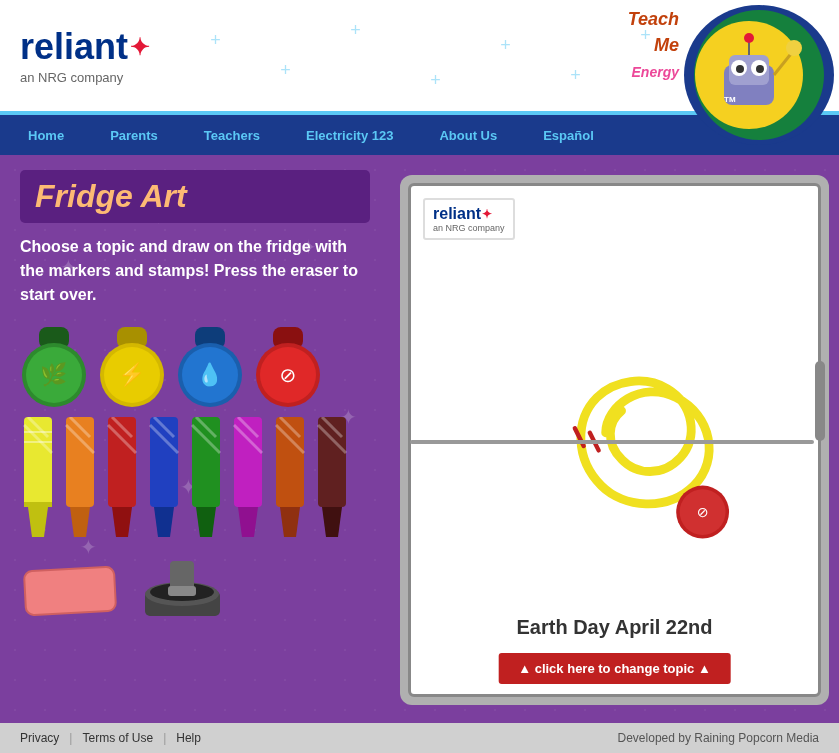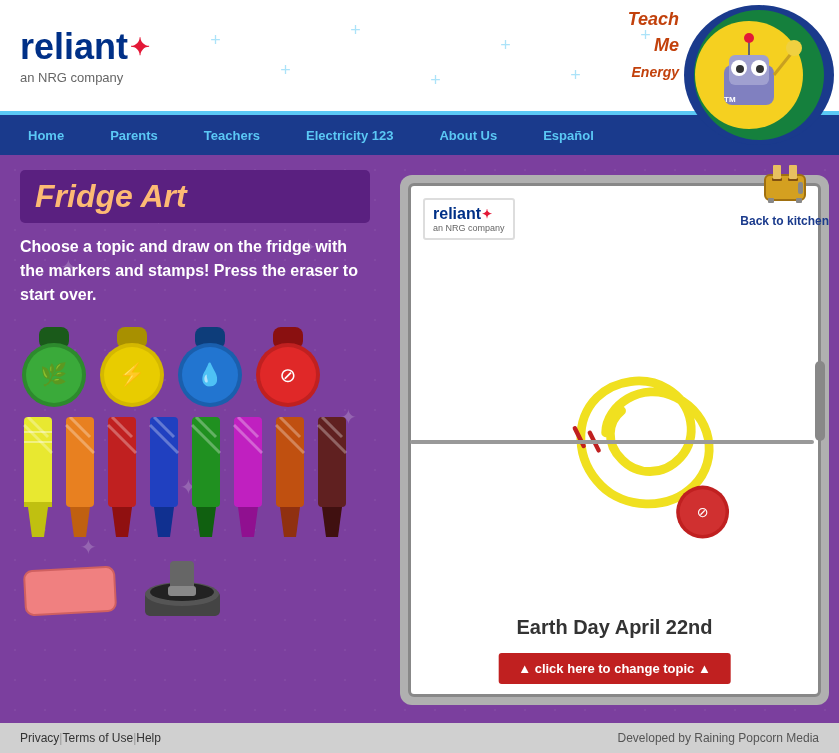--- a/index.html
+++ b/index.html
@@ -269,20 +269,21 @@
       height: 30px;
       display: flex;
       align-items: center;
       padding: 0 20px;
       font-size: 12px;
       color: #333;
     }
 
     #footer-left {
       display: flex;
+      gap: 10px;
       align-items: center;
     }
 
     #footer-right {
       margin-left: auto;
       color: #555;
     }
 
     .footer-sep {
       color: #999;
@@ -333,21 +334,21 @@
     <span class="plus-sign" style="left:200px;top:10px">+</span>
     <span class="plus-sign" style="left:280px;top:60px">+</span>
     <span class="plus-sign" style="left:350px;top:25px">+</span>
     <span class="plus-sign" style="left:420px;top:55px">+</span>
     <span class="plus-sign" style="left:490px;top:15px">+</span>
   </div>
 
   <div id="mascot-area">
     <div id="teach-me-text">
       <span style="font-size:18px;color:#c2410c;">Teach Me</span><br>
-      <span style="font-size:14px;color:#c2410c;">Energy</span>
+      <span style="font-size:14px;color:#ec4899;">Energy</span>
     </div>
     <div id="mascot-circle">
       <div id="mascot-inner">
 
         <svg width="110" height="110" viewBox="0 0 110 110">
 
           <circle cx="55" cy="55" r="54" fill="#f5d020"></circle>
 
           <rect x="30" y="45" width="50" height="40" rx="8" fill="#8080c0"></rect>
           <rect x="35" y="35" width="40" height="30" rx="6" fill="#a0a0d0"></rect>
@@ -534,41 +535,20 @@
 
           <rect x="30" y="5" width="24" height="32" rx="4" fill="#666"></rect>
           <rect x="28" y="30" width="28" height="10" rx="3" fill="#888"></rect>
         </svg>
       </div>
     </div>
   </div>
 
   <div id="right-panel">
 
-    <div id="back-to-kitchen">
-      <div id="toaster-icon">
-        <svg width="50" height="45" viewBox="0 0 50 45">
-
-          <rect x="5" y="15" width="40" height="25" rx="5" fill="#d4a020"></rect>
-          <rect x="5" y="15" width="40" height="25" rx="5" fill="none" stroke="#a07010" stroke-width="2"></rect>
-
-          <rect x="12" y="18" width="10" height="3" rx="1" fill="#805010"></rect>
-          <rect x="28" y="18" width="10" height="3" rx="1" fill="#805010"></rect>
-
-          <rect x="38" y="22" width="5" height="12" rx="2" fill="#888"></rect>
-
-          <rect x="13" y="5" width="8" height="14" rx="1" fill="#e8c060"></rect>
-          <rect x="29" y="5" width="8" height="14" rx="1" fill="#e8c060"></rect>
-
-          <rect x="8" y="38" width="6" height="5" rx="1" fill="#888"></rect>
-          <rect x="36" y="38" width="6" height="5" rx="1" fill="#888"></rect>
-        </svg>
-      </div>
-      <div id="back-to-kitchen-text">Back to kitchen</div>
-    </div>
 
     <div style="margin-top:10px; background:#b0b0b0; border-radius:12px; height:530px; position:relative; padding:8px;">
 
       <div style="background:white; border-radius:6px; height:100%; position:relative; border:3px solid #888; overflow:hidden;">
 
         <div style="position:absolute;top:12px;left:12px;background:white;border:2px solid #ddd;padding:5px 8px;border-radius:3px;z-index:5;">
           <div style="font-size:16px;font-weight:bold;color:#003087;display:flex;align-items:center;">
             reliant<span style="color:#e31837;font-size:12px;margin-left:1px;">✦</span>
           </div>
           <div style="font-size:9px;color:#666;">an NRG company</div>

